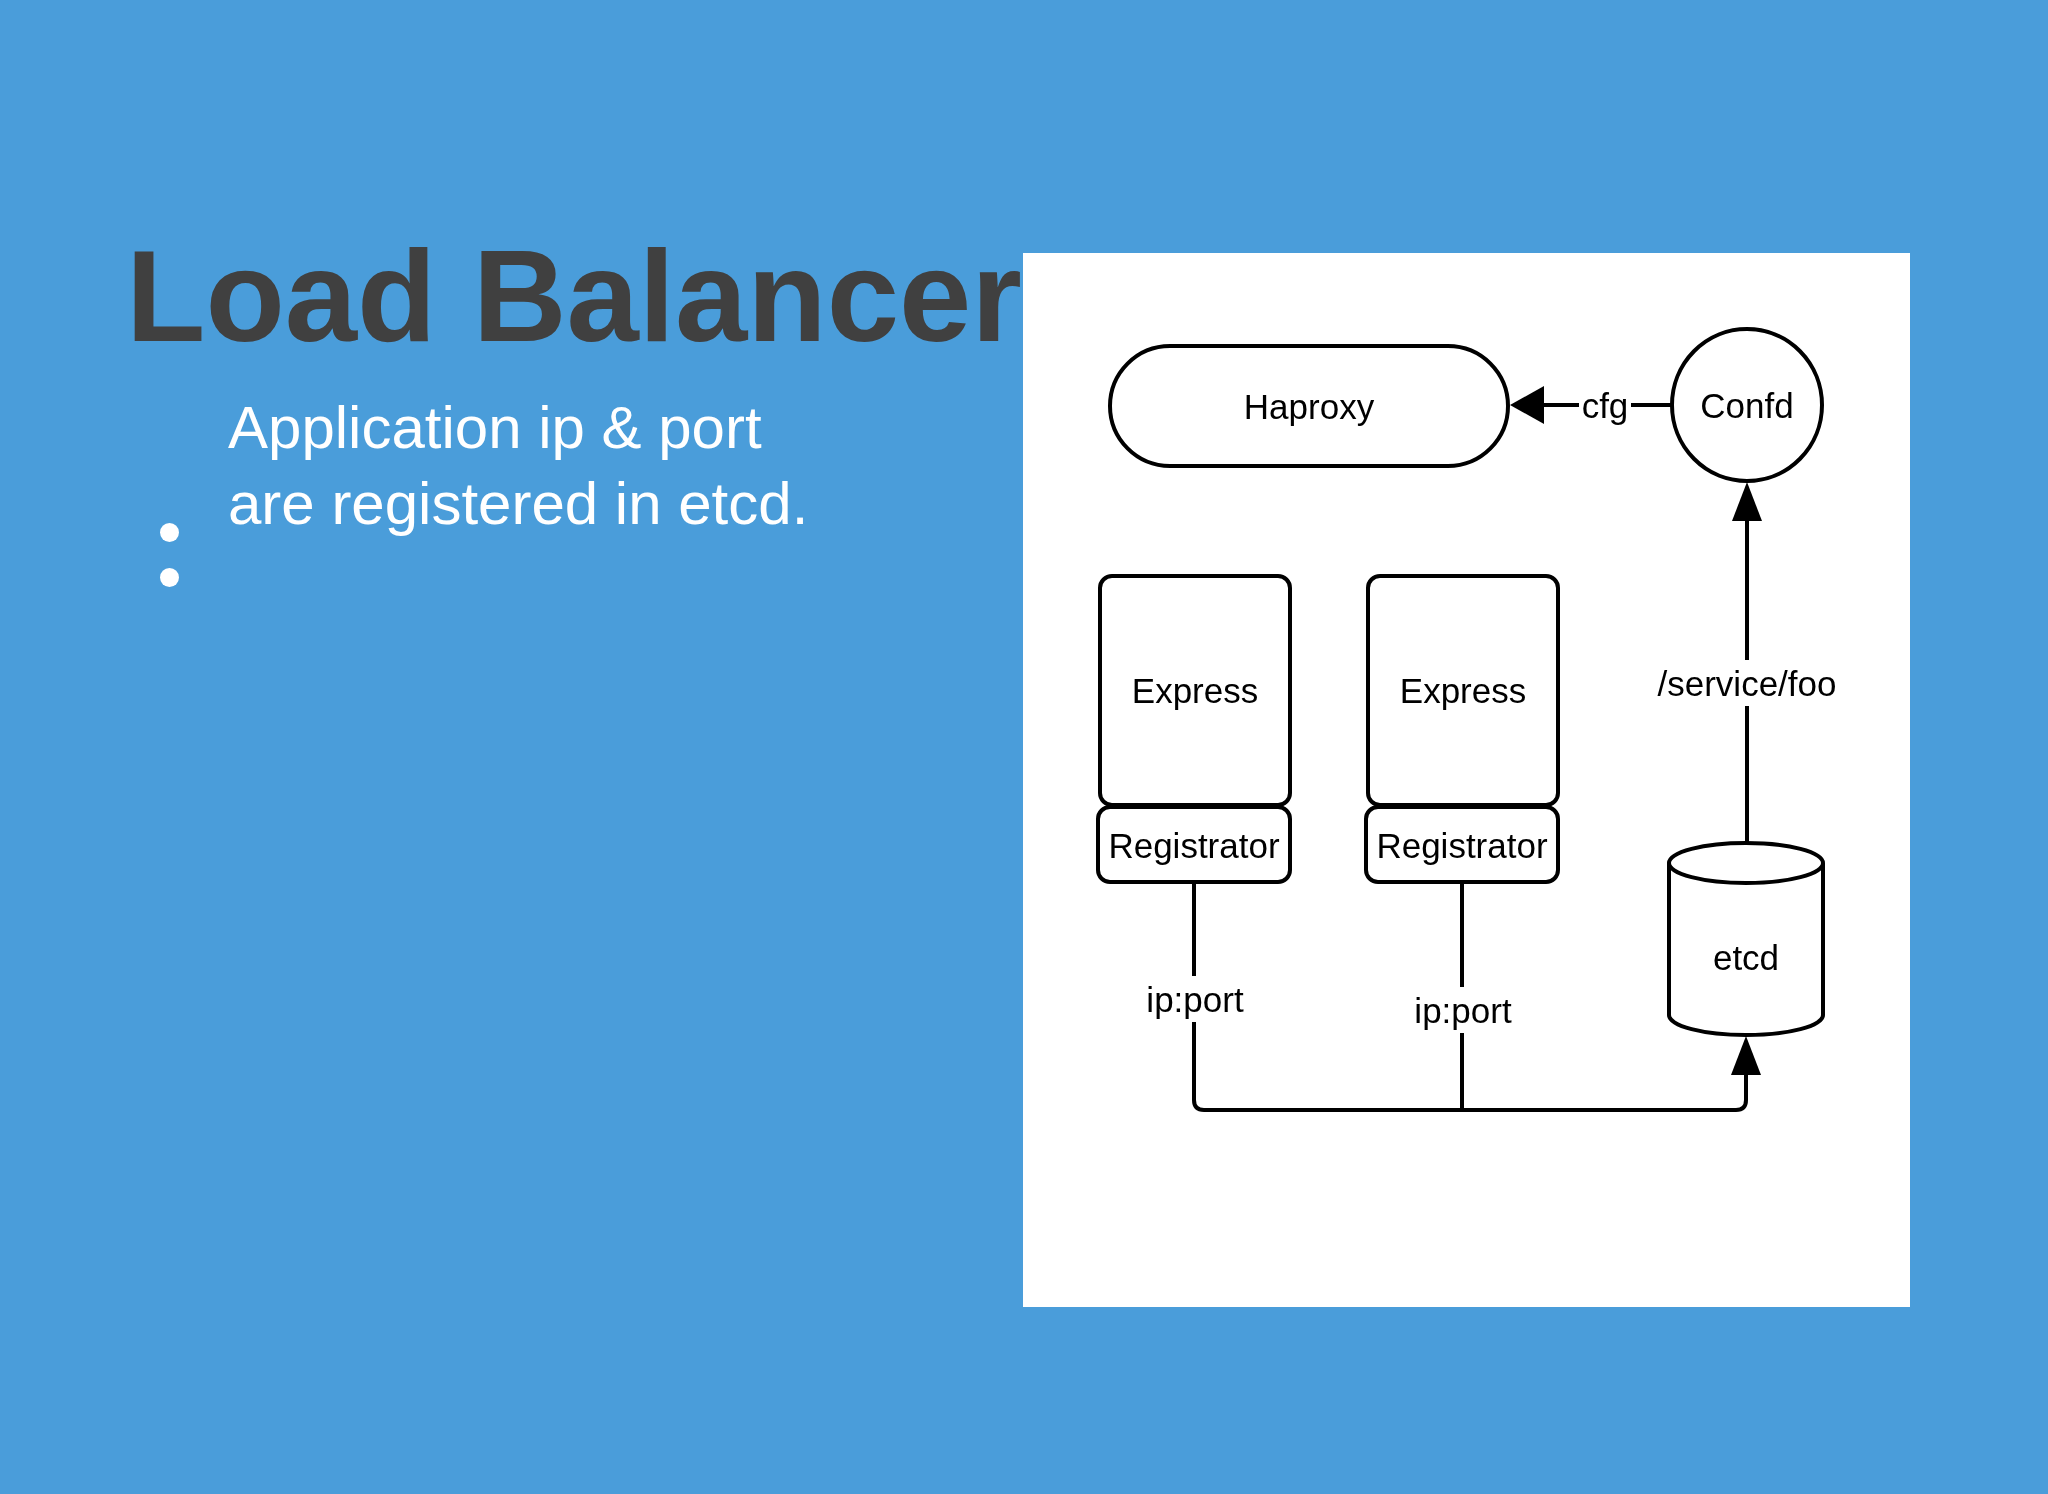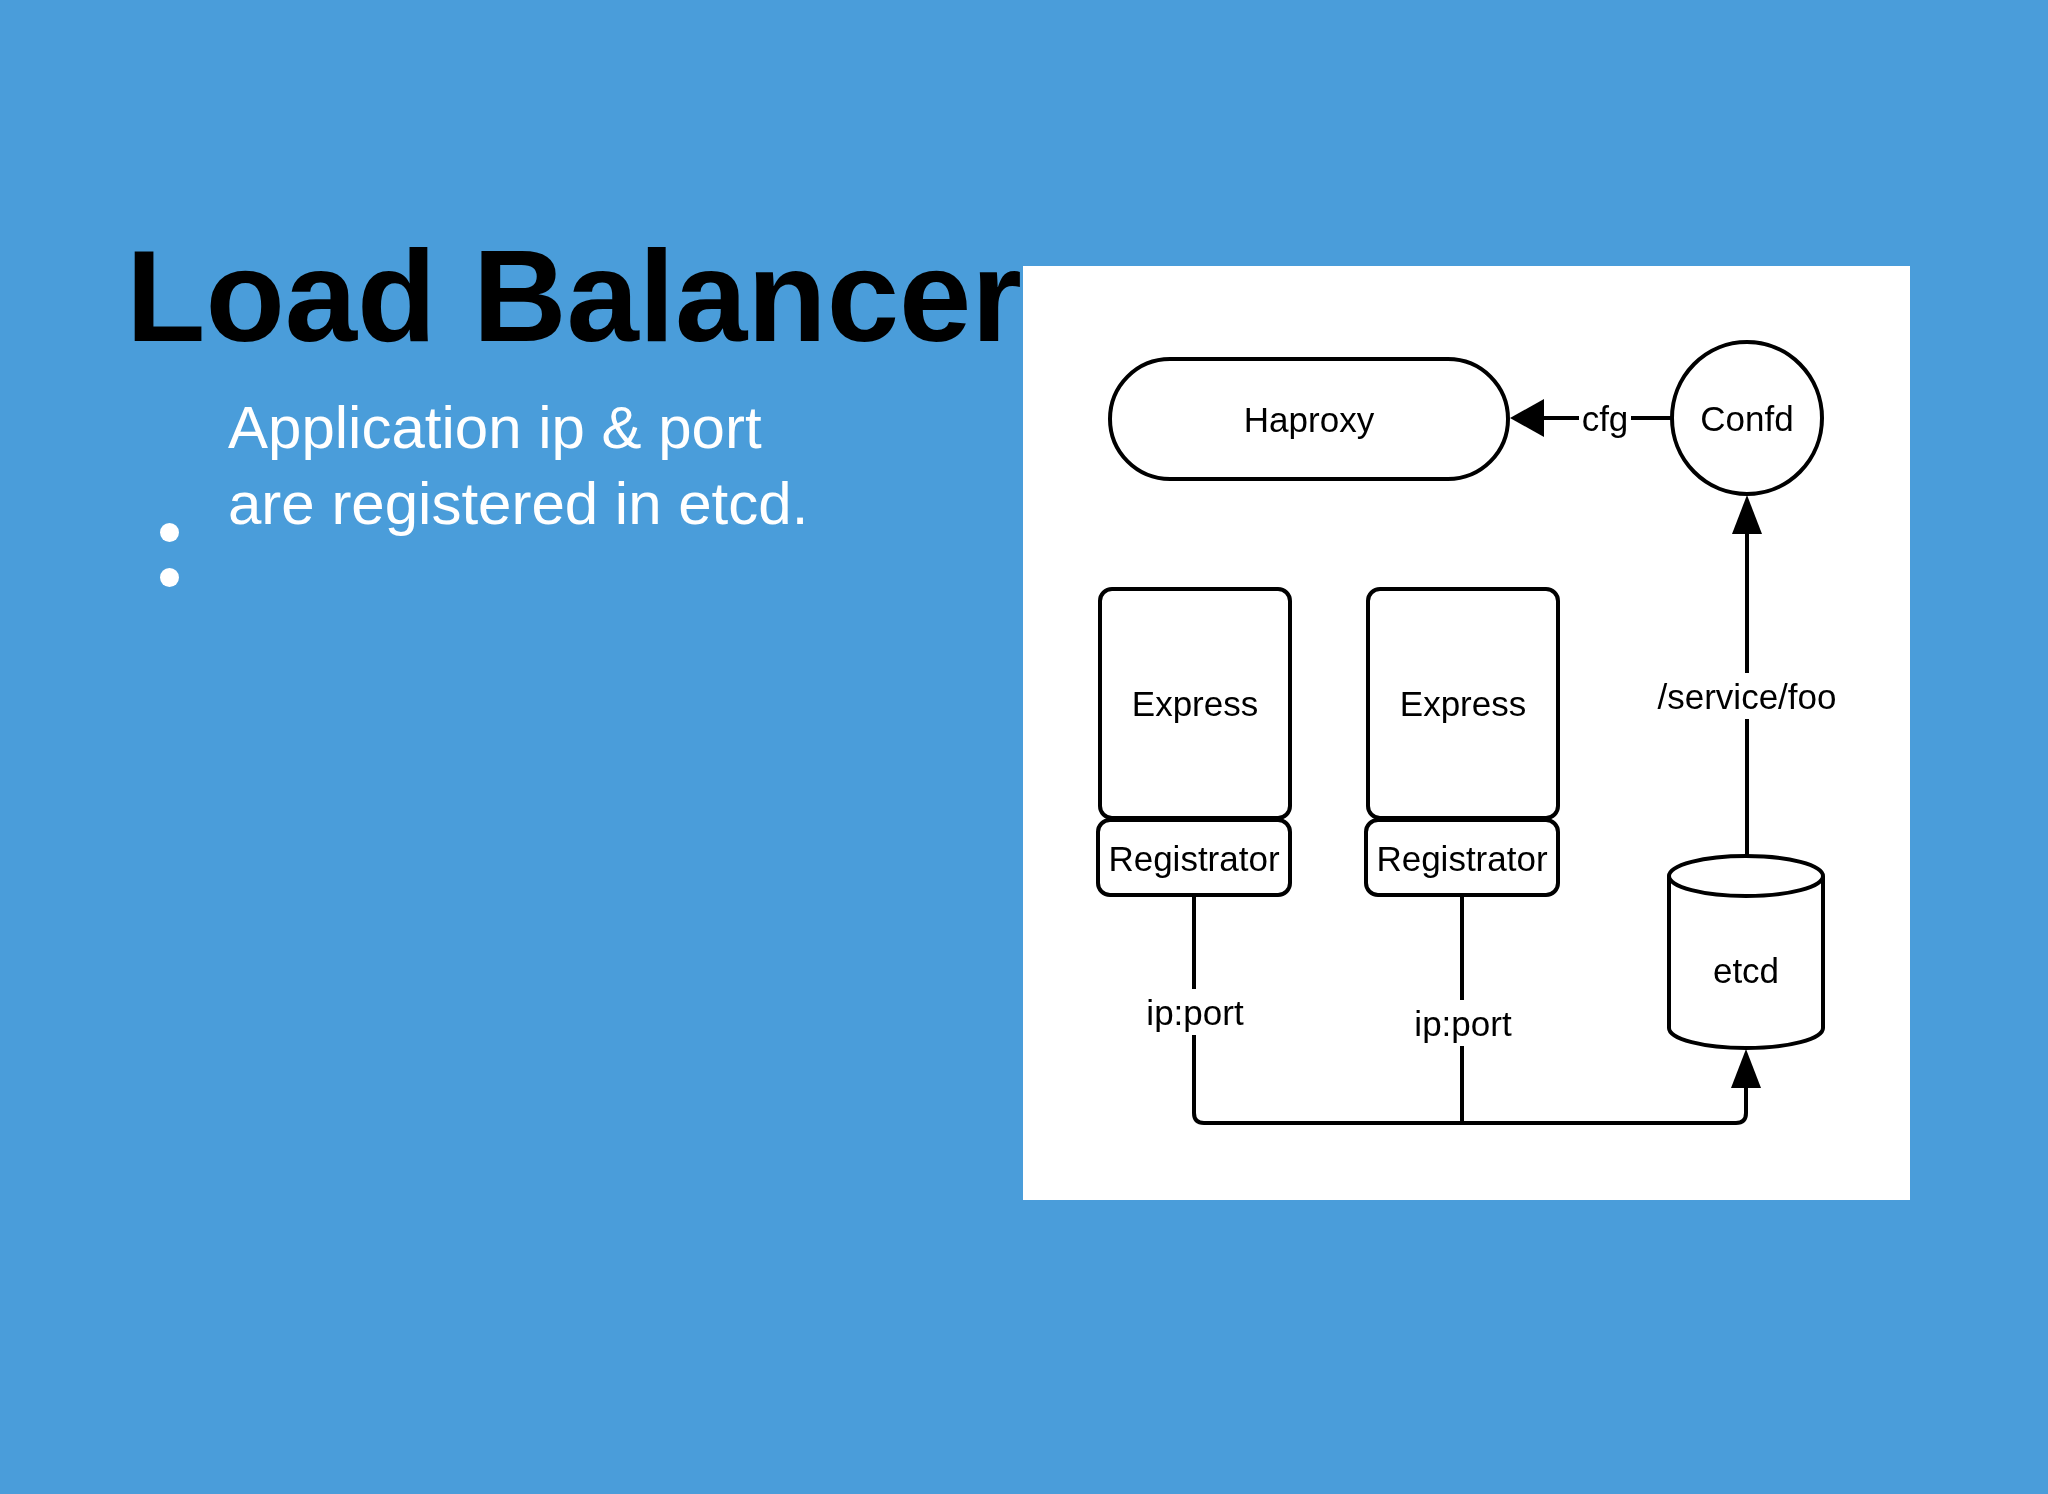--- a/index.html
+++ b/index.html
@@ -9,43 +9,43 @@
     background:#4a9dda;
     font-family:"Liberation Sans", sans-serif;
     overflow:hidden;
   }
   .slide-title {
     position:absolute;
     left:126px; top:231px;
     font-size:130px;
     line-height:1;
     font-weight:700;
-    color:#000000;
+    color:#404040;
     white-space:nowrap;
   }
   .bullets {
     position:absolute;
     left:160px; top:390px;
     color:#ffffff;
     font-size:60px;
     line-height:76px;
   }
   .bullet { display:flex; align-items:flex-end; }
   .bullet-dot {
     flex:none;
     width:19px; height:19px;
     border-radius:50%;
     background:#ffffff;
     margin:26px 49px 0 0;
   }
   .bullet-text { white-space:pre-line; }
   .diagram-panel {
     position:absolute;
-    left:1023px; top:266px;
-    width:887px; height:934px;
+    left:1023px; top:253px;
+    width:887px; height:1054px;
     background:#ffffff;
   }
   .diagram-panel svg { display:block; }
   svg .node { fill:#ffffff; stroke:#000000; stroke-width:4px; }
   svg .connector { fill:none; stroke:#000000; stroke-width:4px; }
   svg .arrowhead { fill:#000000; stroke:none; }
   svg .labelbg { fill:#ffffff; stroke:none; }
   svg text {
     font-family:"Liberation Sans", sans-serif;
     font-size:35px;

